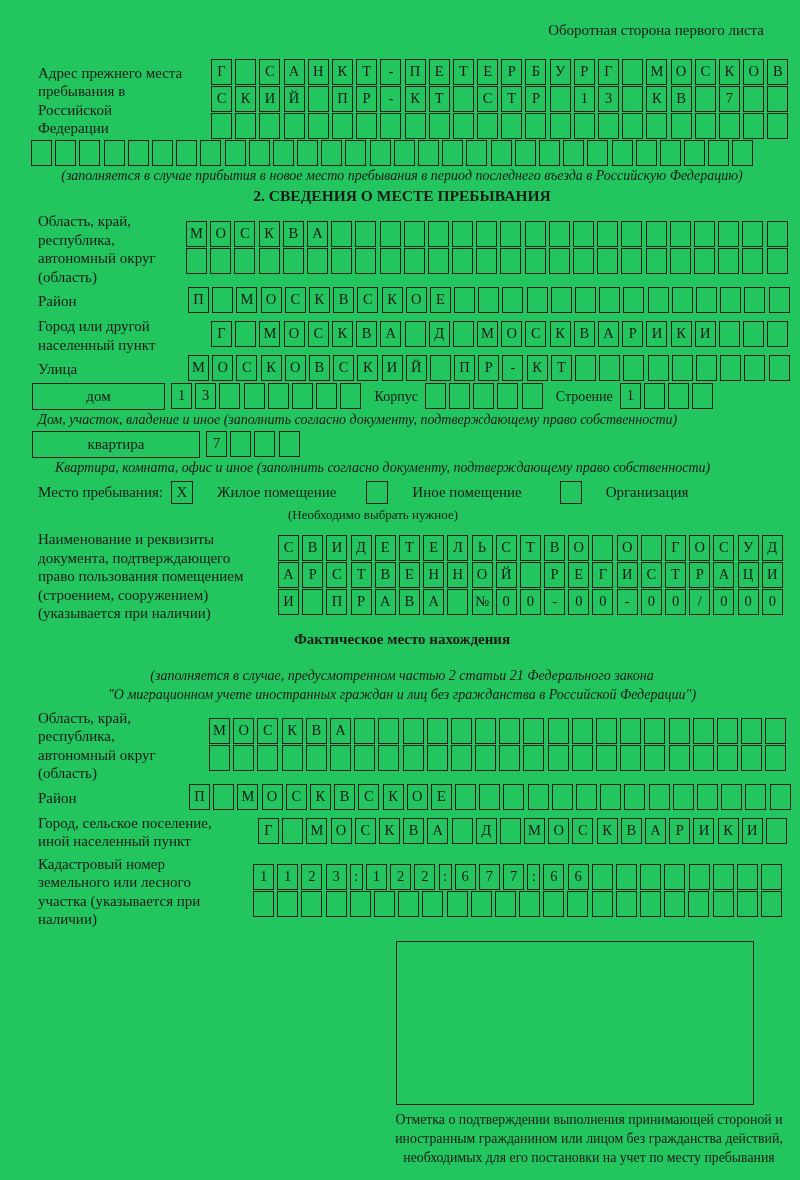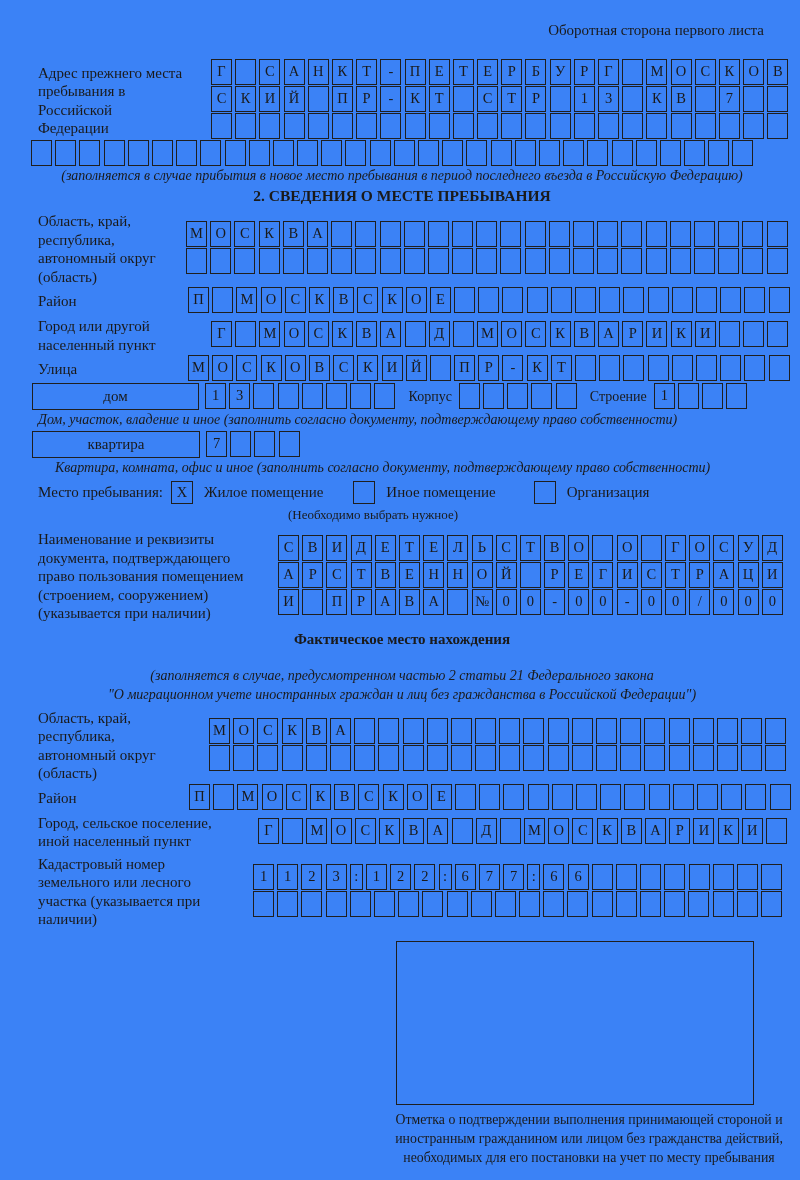--- a/index.html
+++ b/index.html
@@ -1,18 +1,18 @@
 <!DOCTYPE html>
 <html><head>
 <meta charset="utf-8">
 <style>
   html,body{margin:0;padding:0;background:#fff;}
   .page{
     width:800px;height:1180px;box-sizing:border-box;position:relative;
-    background:#3b82f6;color:#1a1a1a;
+    background:#22c55e;color:#1a1a1a;
     font-family:"Liberation Serif","DejaVu Serif",serif;
     padding:22px 34px 0 38px;overflow:hidden;
   }
   .right-note{text-align:right;font-size:15px;margin:0 2px 20px 0;}
   .grp{display:flex;align-items:center;margin-bottom:1px;gap:28px;}
   .glabel{flex:0 0 auto;font-size:15px;line-height:18.5px;padding-top:3px;}
   .rows{display:flex;flex-direction:column;gap:1px;}
   .boxrow{display:flex;flex-wrap:nowrap;}
   .cell{
     box-sizing:border-box;flex:0 0 auto;width:21px;height:26px;
@@ -32,21 +32,21 @@
   .chkrow{display:flex;align-items:center;margin:5px 0 0;}
   .chkrow .lbl{font-size:15px;}
   .chkbox{
     box-sizing:border-box;border:1.6px solid #1f1f1f;width:22px;height:23px;
     text-align:center;font-size:14.5px;line-height:20px;flex:0 0 auto;
   }
   .optlbl{font-size:15px;}
   .subnote{font-size:13px;margin:3px 0 4px 200px;width:270px;text-align:center;}
   .stampbox{width:358px;height:164px;border:1.7px solid #1f1f1f;margin:12px 0 5px 358px;box-sizing:border-box;}
   .caption{width:402px;margin-left:350px;text-align:center;font-size:13.8px;line-height:19px;}
-  .m-sp1{margin-left:8px;} .m-sp2{margin-left:11px;} .m-sp3{margin-left:30px;} .m-sp4{margin-left:38px;}
+  .m-sp1{margin-left:8px;} .m-sp2{margin-left:24px;} .m-sp3{margin-left:30px;} .m-sp4{margin-left:38px;}
   .fullrow{margin-left:-7px;margin-top:1px;}
 </style>
 </head>
 <body>
 
 <div class="page">
 
   <div class="right-note">Оборотная сторона первого листа</div>
 
   <div class="grp">
@@ -314,21 +314,21 @@
         <div class="cell"></div>
         <div class="cell"></div>
         <div class="cell"></div>
         <div class="cell"></div>
         <div class="cell"></div>
         <div class="cell"></div>
       </div>
   </div>
 
   <div class="houserow">
-    <div class="typebox" style="width:167px;">дом</div>
+    <div class="typebox" style="width:133px;">дом</div>
     <div class="boxrow">
         <div class="cell">1</div>
         <div class="cell">3</div>
         <div class="cell"></div>
         <div class="cell"></div>
         <div class="cell"></div>
         <div class="cell"></div>
         <div class="cell"></div>
         <div class="cell"></div>
       </div>

